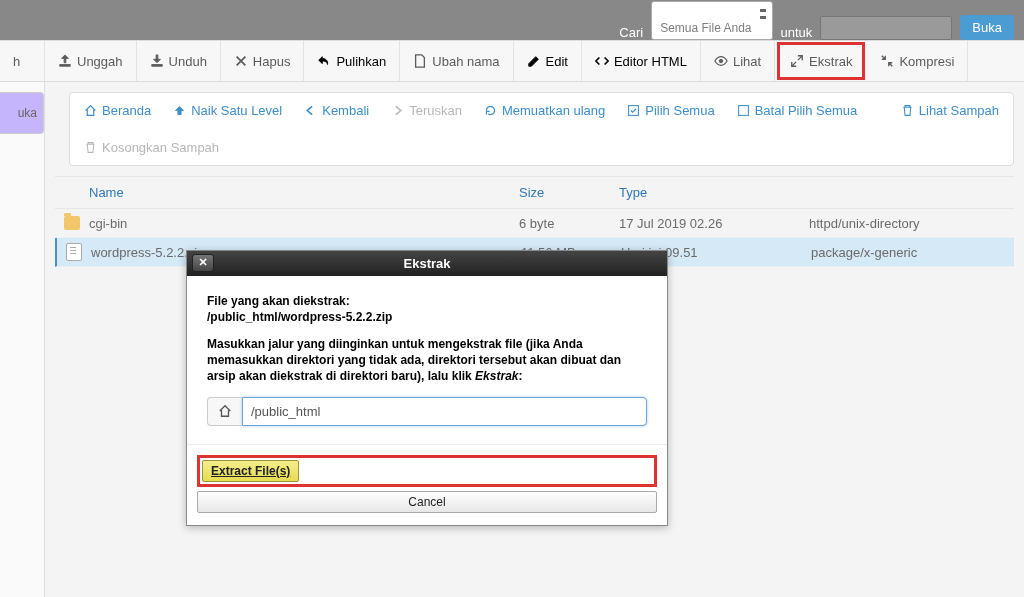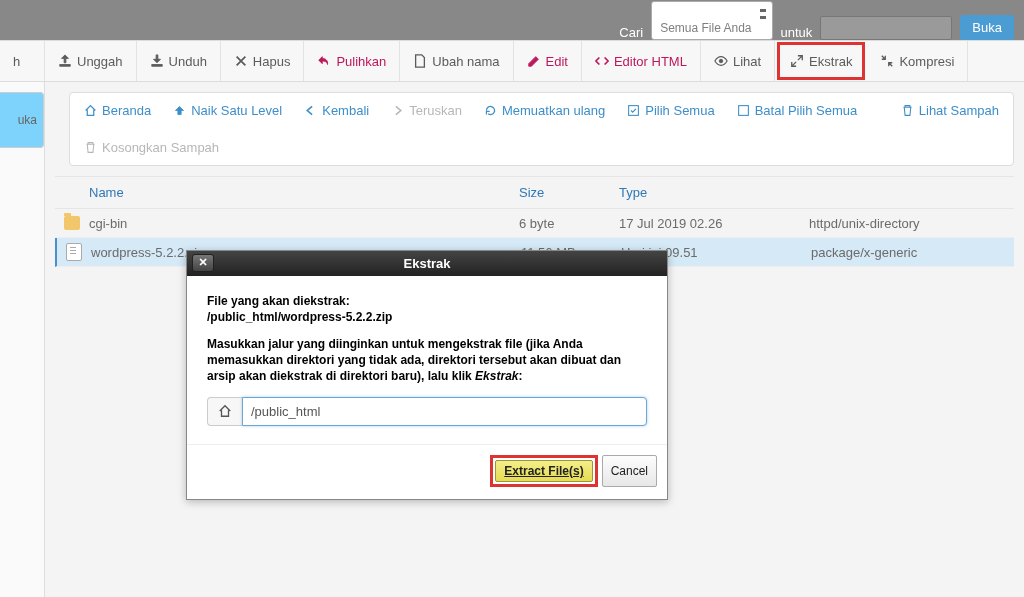--- a/index.html
+++ b/index.html
@@ -74,45 +74,45 @@
     display: flex;
     align-items: center;
     gap: 5px;
     padding: 0 13px;
     height: 40px;
     border-right: 1px solid #e3e3e3;
     font-size: 13px;
     white-space: nowrap;
   }
   .toolbar .tbtn.first { border-right: 1px solid #e3e3e3; width: 18px; overflow:hidden;}
-  .toolbar .tbtn.faded { color: #be185d; justify-content: space-between; }
+  .toolbar .tbtn.faded { color: #000000; justify-content: space-between; }
   .toolbar .tbtn svg { width: 14px; height: 14px; fill: currentColor; stroke: currentColor; }
   .toolbar .ekstrak-hl {
     border: 3px solid #d33; 
     padding: 0 10px;
     height: 32px;
     margin: 0 2px;
   }
 
   
   .body-row {
     display: flex;
     height: calc(100% - 80px);
   }
   .side-col {
     width: 44px;
     border-right: 1px solid #ddd;
     background: #fafafa;
   }
   .side-col .side-tab {
-    background: #7dd3fc;
+    background: #c4b5fd;
     border: 1px solid #ccc;
     border-left: none;
     border-radius: 0 4px 4px 0;
-    padding: 20px 6px;
+    padding: 13px 6px;
     margin-top: 10px;
     font-size: 12px;
     color: #666;
     text-align: right;
   }
   .main-col {
     flex: 1;
     padding: 0;
     position: relative;
   }
@@ -238,20 +238,21 @@
     color: #555;
     outline: none;
     box-shadow: 0 0 3px rgba(80,150,210,.5);
   }
   .dialog-footer {
     display: flex;
     justify-content: flex-end;
     gap: 4px;
     padding: 10px 10px 12px;
     border-top: 1px solid #eee;
+    flex-direction: column;
   }
   .dialog-footer .btn {
     border: 1px solid #aaa;
     background: linear-gradient(#fdfdfd,#e7e7e7);
     padding: 3px 8px;
     font-size: 12px;
     color: #222;
     border-radius: 2px;
   }
   .extract-hl {

